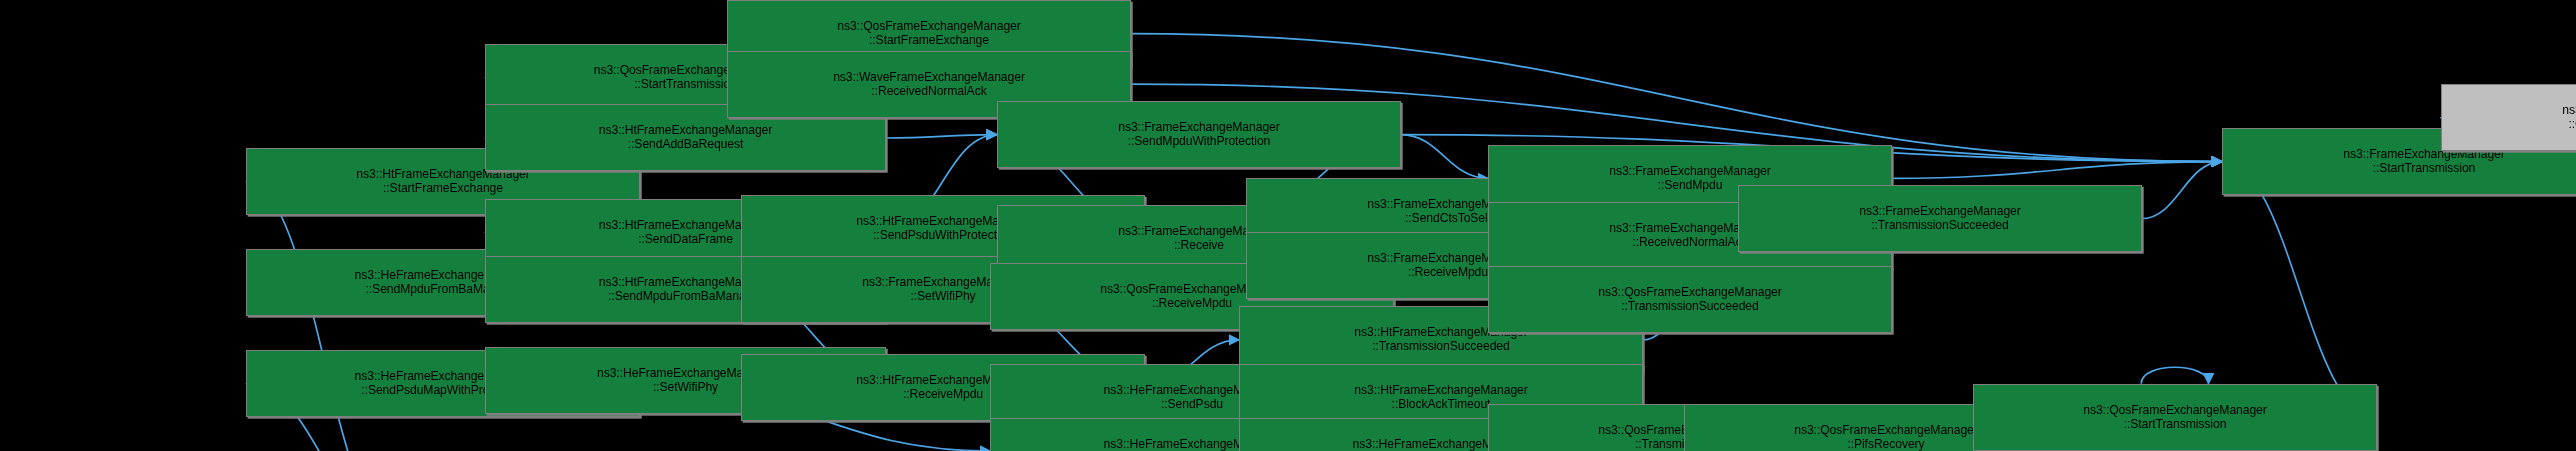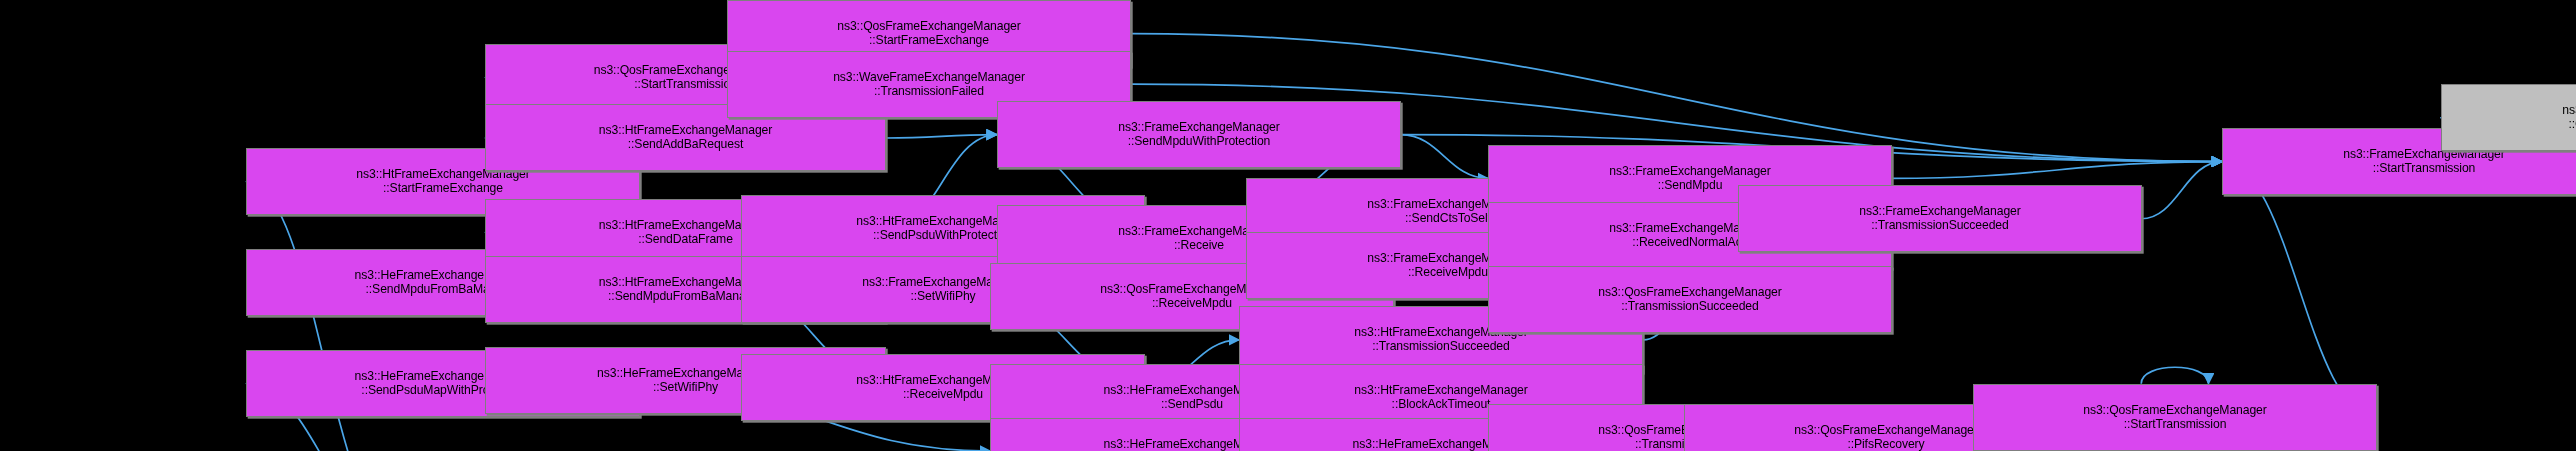--- a/index.html
+++ b/index.html
@@ -18,21 +18,21 @@
   #edges {
     position: absolute;
     left: 0; top: 0;
     width: 2576px;
     height: 451px;
     pointer-events: none;
   }
   .node {
     position: absolute;
     box-sizing: border-box;
-    background: #d946ef;
+    background: #15803d;
     border: 0.8px solid #7f7f7f;
     box-shadow: 1.7px 1.7px 0 0 #808080;
     color: #000000;
     display: flex;
     align-items: center;
     justify-content: center;
     text-align: center;
     line-height: 1.12;
     font-size: 12.2px;
     letter-spacing: -0.1px;
@@ -116,21 +116,21 @@
 ::SendAddBaRequest</div>
       <div class="node" style="left: 485px; top: 199px; width: 401px; height: 67px;">ns3::HtFrameExchangeManager
 ::SendDataFrame</div>
       <div class="node" style="left: 485px; top: 256px; width: 401px; height: 67px;">ns3::HtFrameExchangeManager
 ::SendMpduFromBaManager</div>
       <div class="node" style="left: 485px; top: 347px; width: 401px; height: 67px;">ns3::HeFrameExchangeManager
 ::SetWifiPhy</div>
       <div class="node" style="left: 727px; top: 0px; width: 404px; height: 67px;">ns3::QosFrameExchangeManager
 ::StartFrameExchange</div>
       <div class="node" style="left: 727px; top: 51px; width: 404px; height: 67px;">ns3::WaveFrameExchangeManager
-::TransmissionFailed</div>
+::ReceivedNormalAck</div>
       <div class="node" style="left: 741px; top: 195px; width: 404px; height: 67px;">ns3::HtFrameExchangeManager
 ::SendPsduWithProtection</div>
       <div class="node" style="left: 741px; top: 256px; width: 404px; height: 67px;">ns3::FrameExchangeManager
 ::SetWifiPhy</div>
       <div class="node" style="left: 741px; top: 354px; width: 404px; height: 67px;">ns3::HtFrameExchangeManager
 ::ReceiveMpdu</div>
       <div class="node" style="left: 990px; top: 364px; width: 404px; height: 67px;">ns3::HeFrameExchangeManager
 ::SendPsdu</div>
       <div class="node" style="left: 990px; top: 418px; width: 404px; height: 67px;">ns3::HeFrameExchangeManager
 ::SendMuRts</div>

